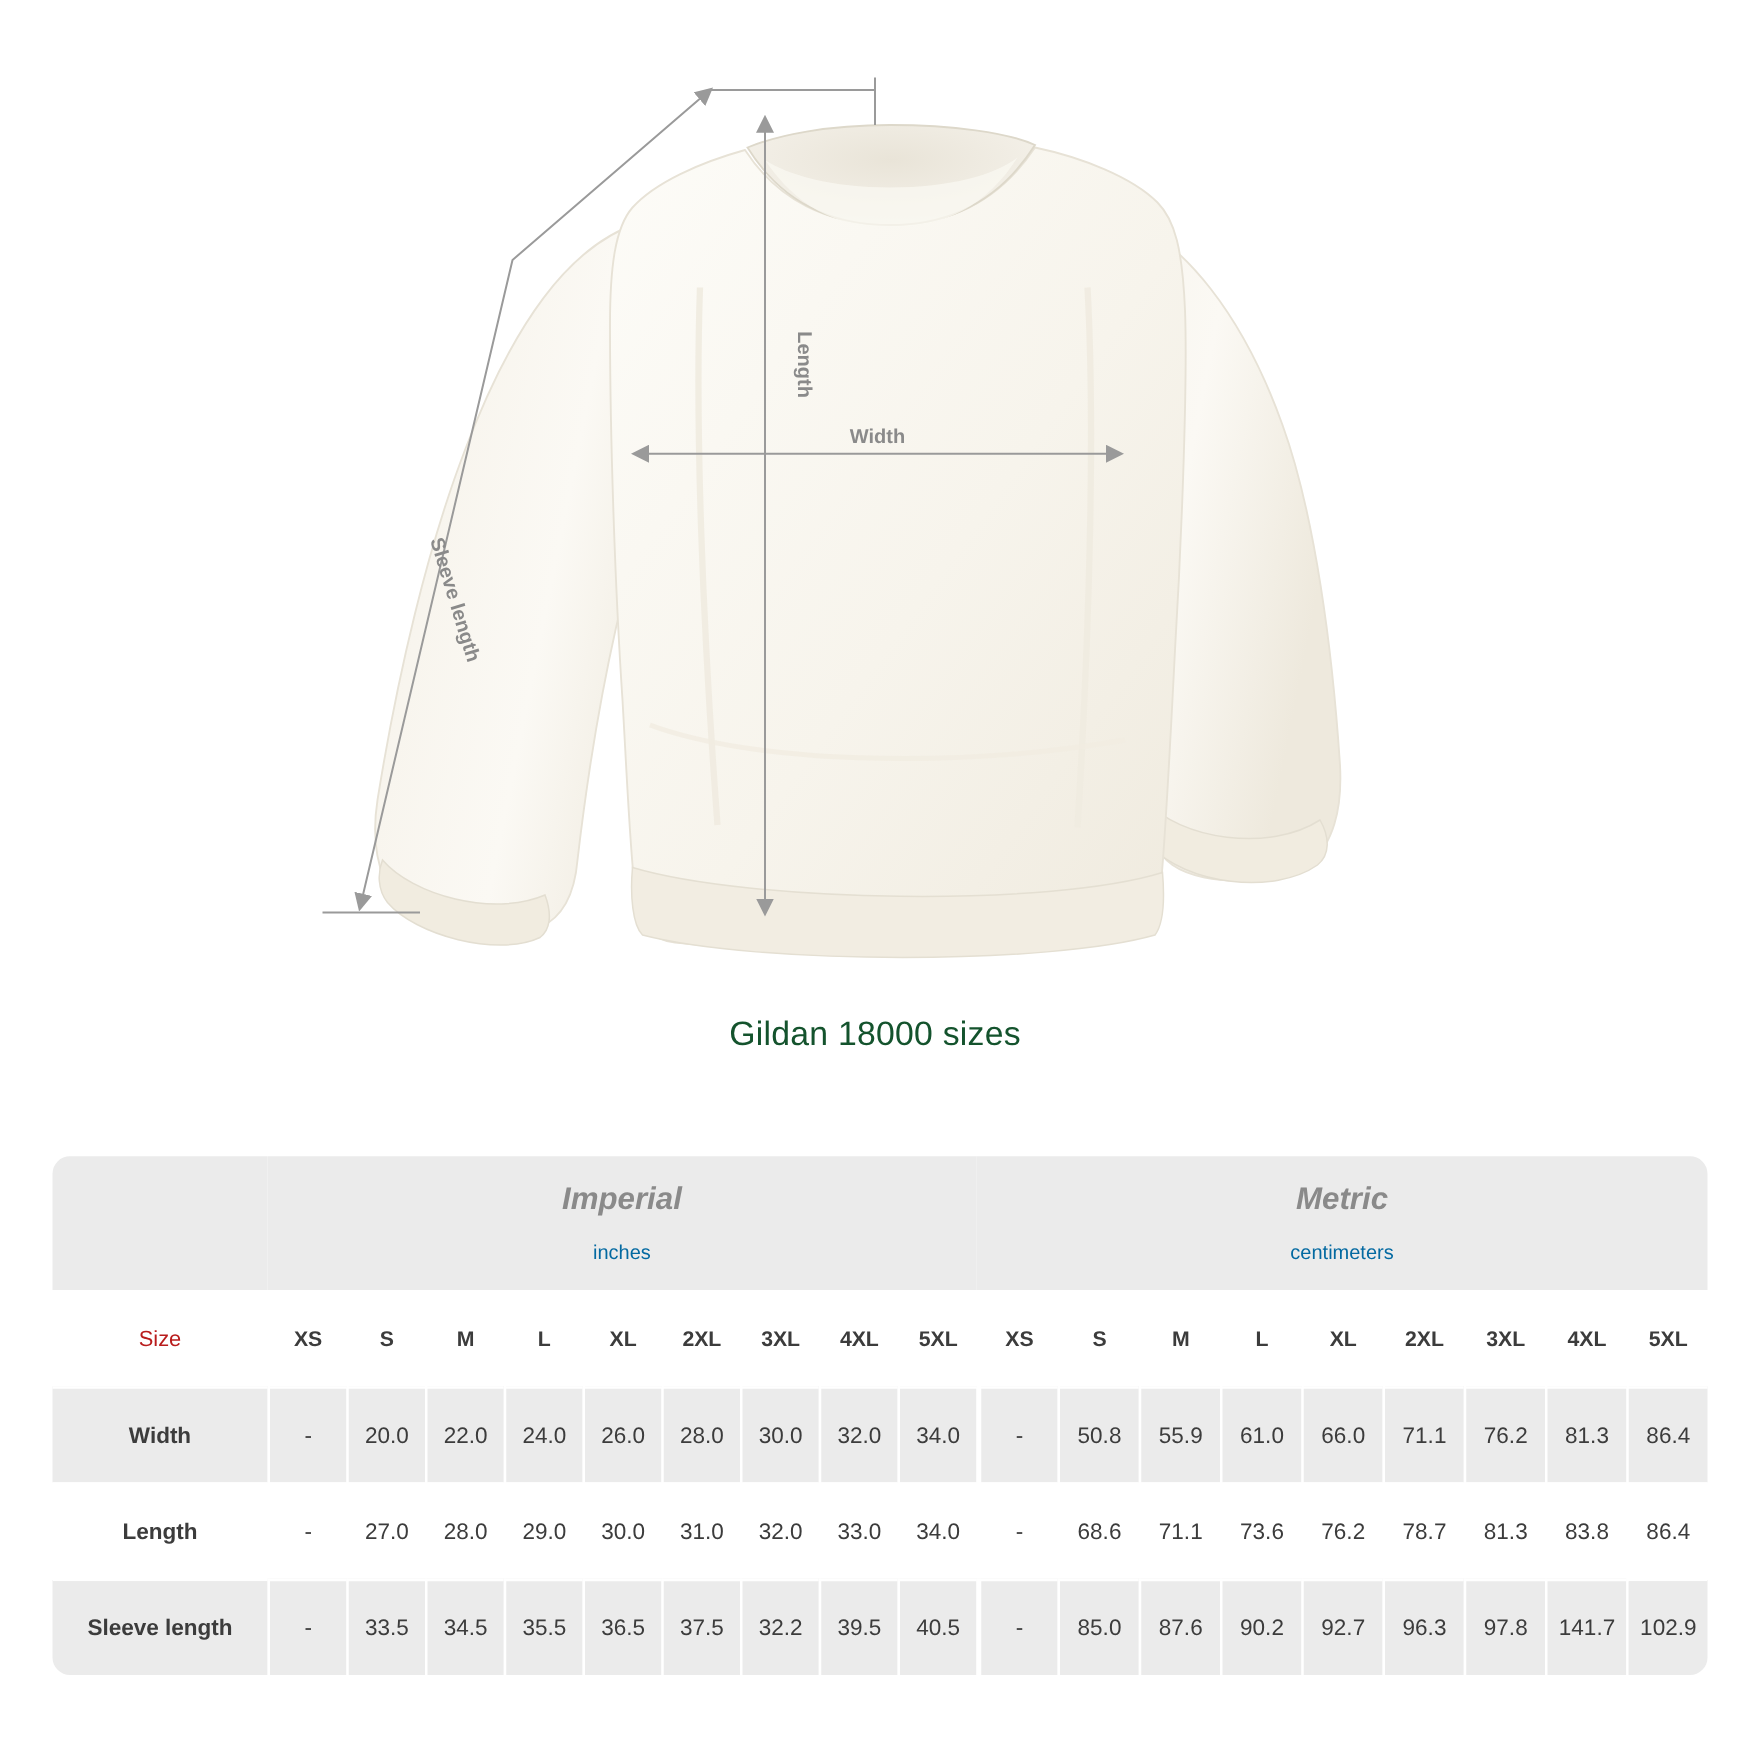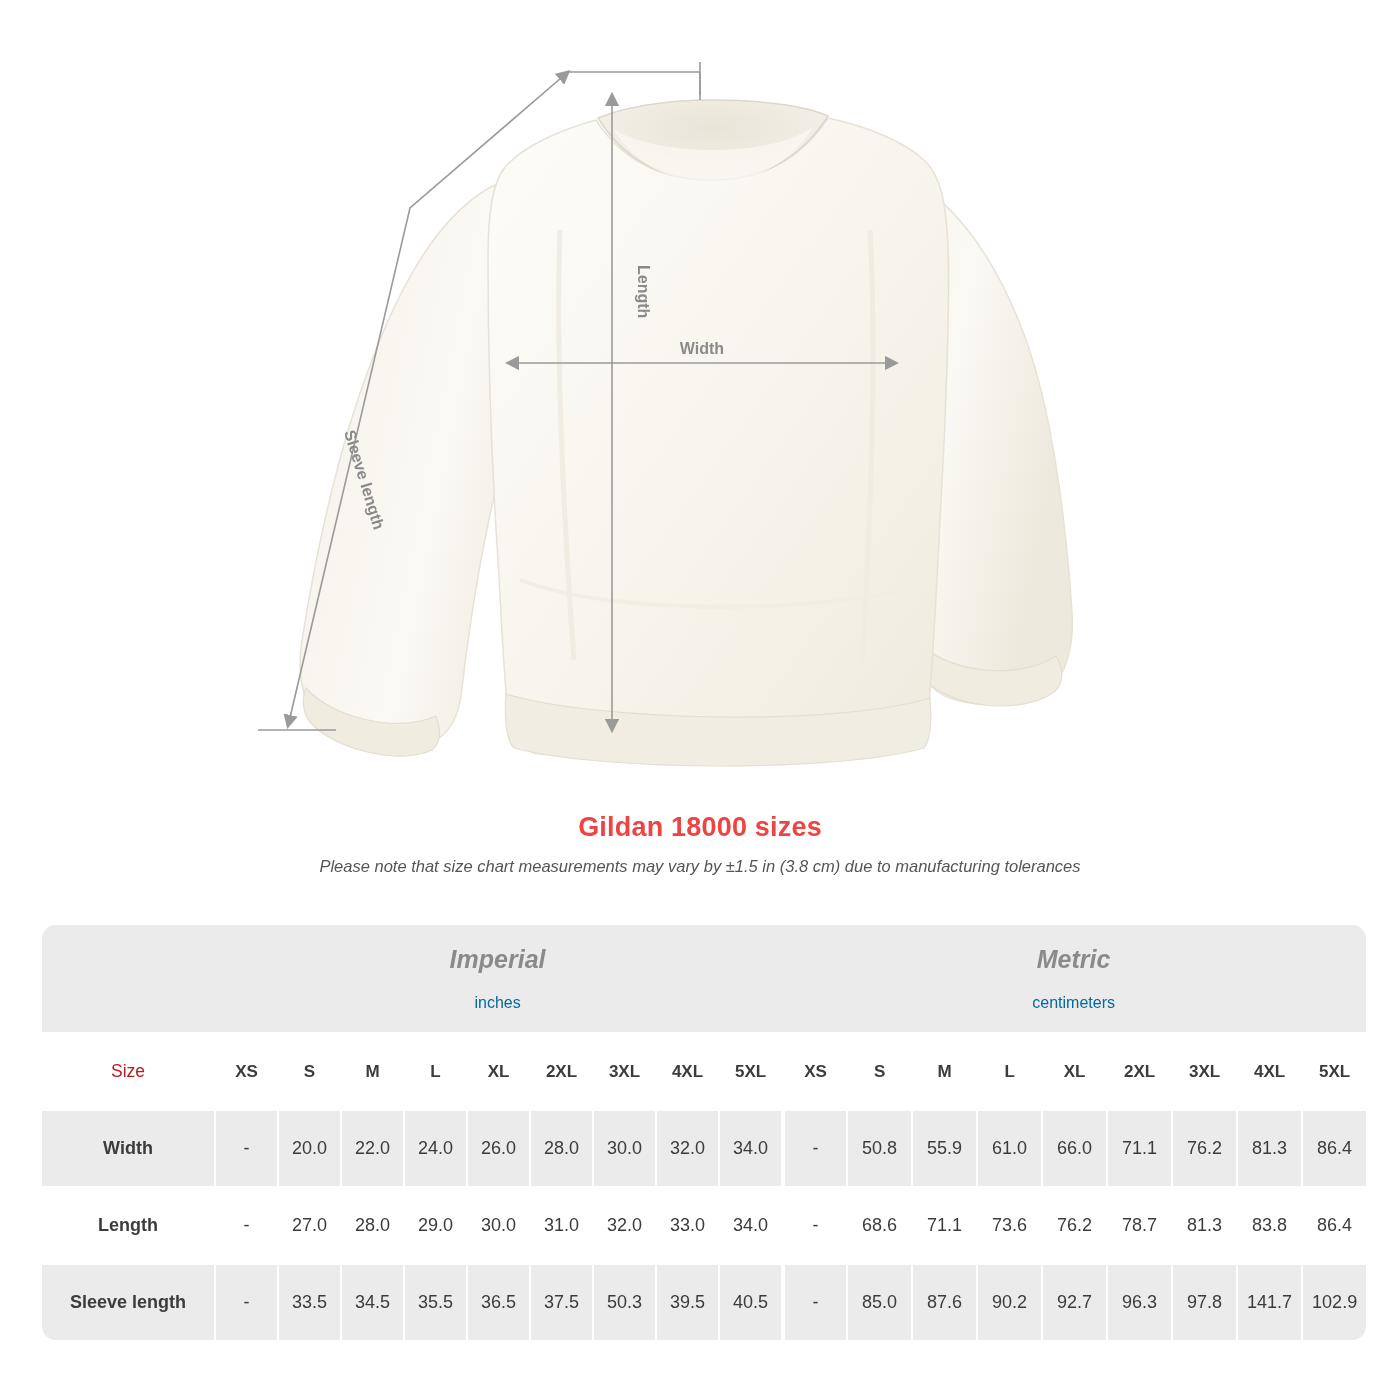--- a/index.html
+++ b/index.html
@@ -31,22 +31,22 @@
   
   #title-block {
     position: absolute;
     left: 0;
     top: 812px;
     width: 1400px;
     text-align: center;
   }
   #chart-title {
     font-size: 27px;
-    font-weight: bold;
-    color: #ef4444;
+    font-weight: normal;
+    color: #14532d;
     letter-spacing: 0.2px;
   }
   #chart-note {
     margin-top: 14px;
     font-size: 16.5px;
     font-style: italic;
     color: #555555;
   }
 
   
@@ -227,21 +227,20 @@
     <g>
       <text x="638" y="265" transform="rotate(90 638 265)" font-family="Liberation Sans, sans-serif" font-size="16" font-weight="bold" fill="#8a8a8a">Length</text>
       <text x="702" y="354" text-anchor="middle" font-family="Liberation Sans, sans-serif" font-size="16" font-weight="bold" fill="#8a8a8a">Width</text>
       <text x="344" y="432" transform="rotate(73 344 432)" font-family="Liberation Sans, sans-serif" font-size="16" font-weight="bold" fill="#8a8a8a">Sleeve length</text>
     </g>
   </svg>
 </div>
 
 <div id="title-block">
   <div id="chart-title">Gildan 18000 sizes</div>
-  <div id="chart-note">Please note that size chart measurements may vary by ±1.5 in (3.8 cm) due to manufacturing tolerances</div>
 </div>
 
 <div id="size-table-wrap">
   <table class="size-table">
     <colgroup>
       <col style="width:172px">
       <col span="9" style="width:63px">
       <col span="9" style="width:65px">
     </colgroup>
     <tbody id="table-body">
@@ -320,21 +319,21 @@
           <td class="cell">86.4</td>
         </tr>
         <tr class="data-row shaded last-row">
           <td class="rowlabel">Sleeve length</td>
           <td class="cell">-</td>
           <td class="cell">33.5</td>
           <td class="cell">34.5</td>
           <td class="cell">35.5</td>
           <td class="cell">36.5</td>
           <td class="cell">37.5</td>
-          <td class="cell">50.3</td>
+          <td class="cell">32.2</td>
           <td class="cell">39.5</td>
           <td class="cell">40.5</td>
           <td class="cell sep-metric">-</td>
           <td class="cell">85.0</td>
           <td class="cell">87.6</td>
           <td class="cell">90.2</td>
           <td class="cell">92.7</td>
           <td class="cell">96.3</td>
           <td class="cell">97.8</td>
           <td class="cell">141.7</td>

